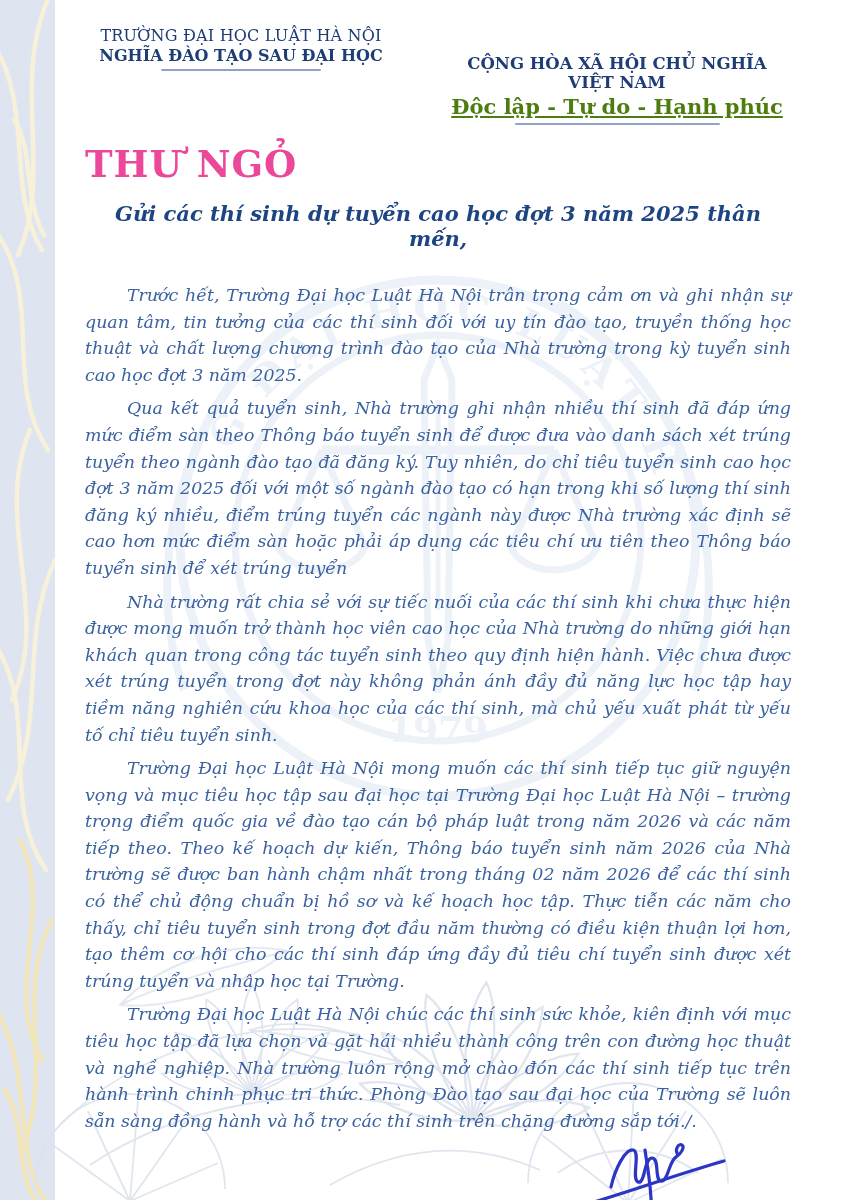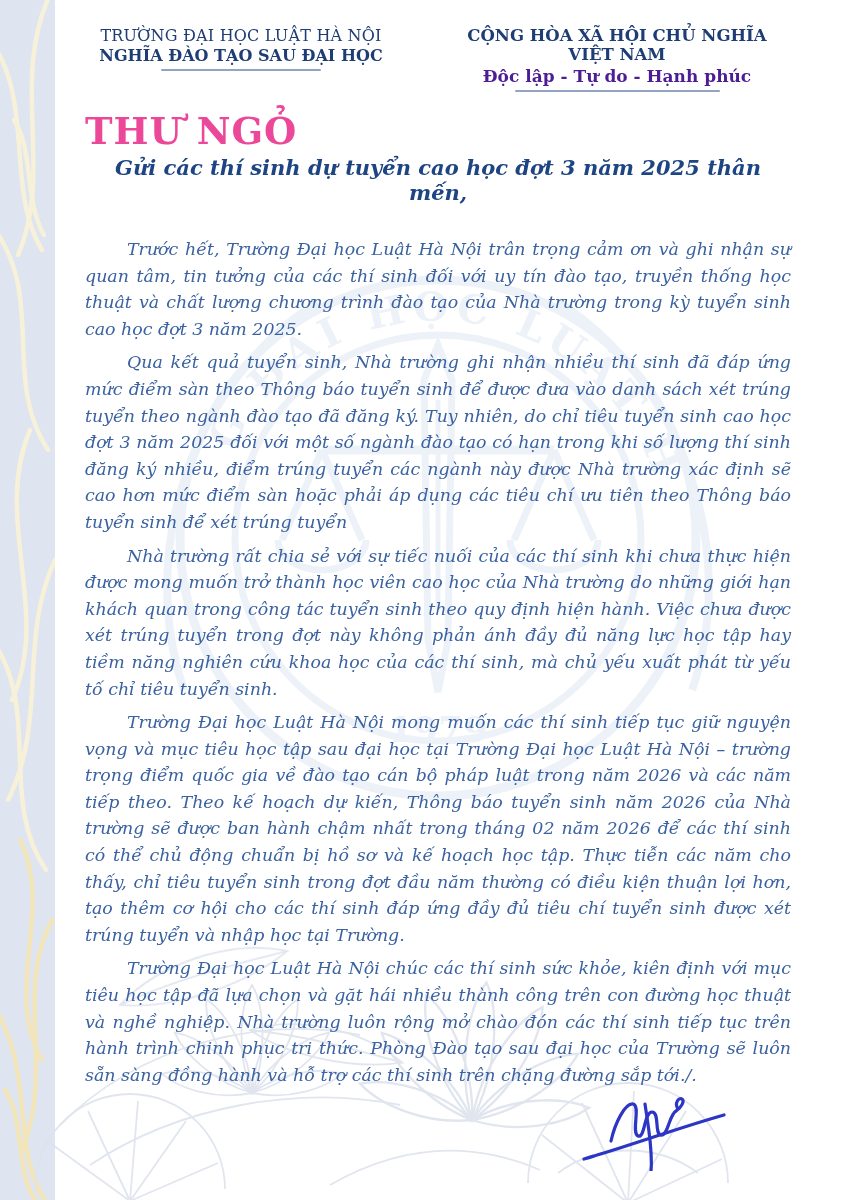--- a/index.html
+++ b/index.html
@@ -11,33 +11,33 @@
   
   .side-strip { position:absolute; left:0; top:0; width:55px; height:1200px; z-index:1; }
   .seal-watermark { position:absolute; left:150px; top:250px; width:576px; height:576px; z-index:1; opacity:.62; }
   .bottom-deco { position:absolute; left:0; top:935px; width:851px; height:265px; z-index:1; }
 
   .content { position:absolute; left:85px; top:0; width:706px; z-index:3; }
 
   
   .letterhead { display:flex; justify-content:space-between; padding-top:26px; }
   .lh-left  { width:300px; text-align:center; margin-left:6px; }
-  .lh-right { width:348px; text-align:center; }
+  .lh-right { width:348px; text-align:center;margin-top:28px; }
   .org1 { font-size:16px; color:#1d3d74; letter-spacing:.2px; }
   .org2 { font-size:16px; color:#1d3d74; font-weight:bold; margin-top:1px; }
   .nat1 { font-size:16.5px; color:#1d3d74; font-weight:bold; }
-  .nat2 { font-size:17px;  color:#4c1d95; font-weight:bold; margin-top:2px; }
+  .nat2 { font-size:21px;  color:#4d7c0f; font-weight:bold; margin-top:2px;text-decoration:underline; }
   .rule { height:2px; background:#93a3c3; margin:4px auto 0; border-radius:1px; }
   .rule-org { width:160px; }
   .rule-motto { width:205px; }
   .dateline { margin-top:15px; font-style:italic; font-size:16px; color:#3a62a0; }
 
   .letter-title { margin-top:17px; text-align:left; font-size:37px; font-weight:bold;
     color:#ec4899; letter-spacing:1px; }
-  .salutation { margin-top:2px; text-align:center; font-size:21px; font-weight:bold;
+  .salutation { margin-top:15px; text-align:center; font-size:21px; font-weight:bold;
     font-style:italic; color:#1e4583; }
 
   .body-text { margin-top:31px;font-style:italic; }
   .body-text p { margin:0 0 7px 0; text-indent:42px; text-align:justify;
     font-size:17.4px; line-height:26.6px; color:#3a62a0; }
 
   .closing { margin-top:5px; margin-left:auto; width:320px; text-align:center;
     transform:translateX(30px); }
   .farewell { font-style:italic; font-size:18px; color:#3a62a0; }
   .signature { display:block; margin:2px auto 0; }

